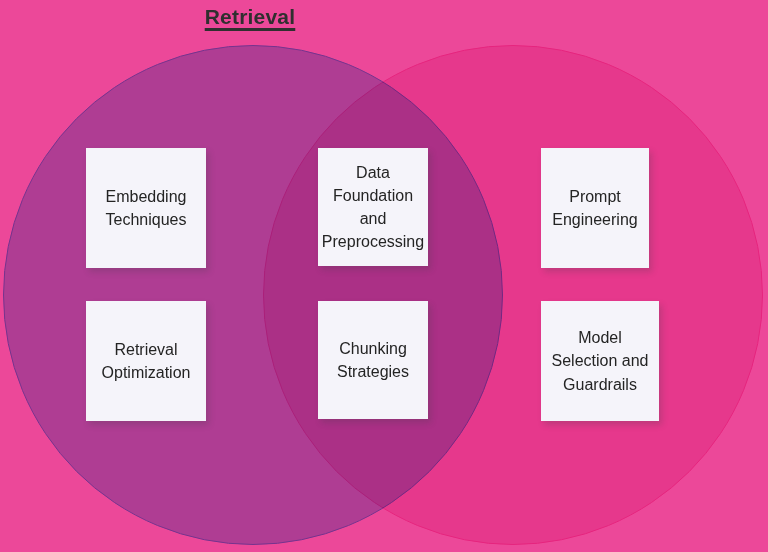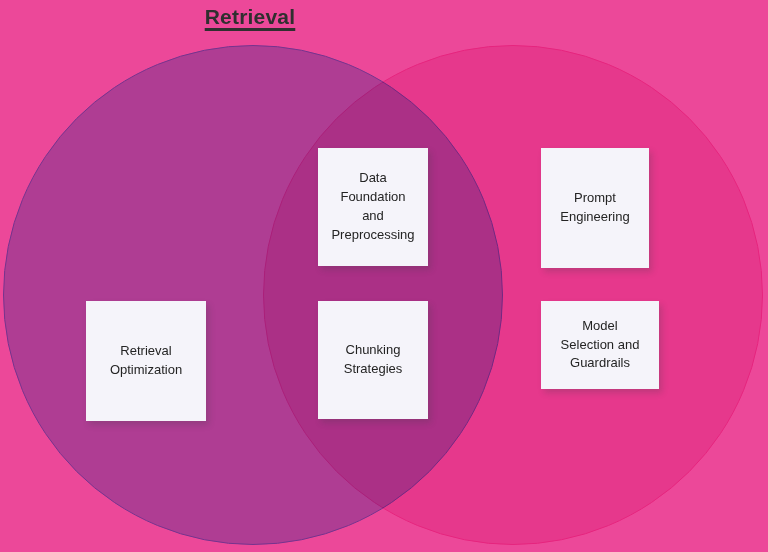--- a/index.html
+++ b/index.html
@@ -62,52 +62,56 @@
     letter-spacing: 0.2px;
   }
   .title-left  { left: 250px; }
   .title-right { left: 514px; }
 
   
   .card {
     position: absolute;
     background: #f5f4fa;
     color: #242424;
-    font-size: 13px;
+    font-size: 16px;
     line-height: 1.45;
     text-align: center;
     display: flex;
     align-items: center;
     justify-content: center;
     padding: 6px 8px;
     box-sizing: border-box;
     box-shadow: 3px 4px 6px rgba(60, 60, 70, 0.22);
   }
   .card-inner { white-space: pre-line; }
 
   .card-embedding   { left: 86px;  top: 148px; width: 120px; height: 120px; }
   .card-retrieval   { left: 86px;  top: 301px; width: 120px; height: 120px; }
   .card-data        { left: 318px; top: 148px; width: 110px; height: 118px; }
   .card-chunking    { left: 318px; top: 301px; width: 110px; height: 118px; }
   .card-prompt      { left: 541px; top: 148px; width: 108px; height: 120px; }
-  .card-model       { left: 541px; top: 301px; width: 118px; height: 88px; }
+  .card-model       { left: 541px; top: 301px; width: 118px; height: 120px; }
 </style>
 </head>
 <body>
 
 <div id="stage">
 
   <div class="venn-layer">
     <div class="circle circle-left"></div>
     <div class="circle circle-right"></div>
   </div>
 
   <div class="venn-title title-left">Retrieval</div>
 
 
+  <div class="card card-embedding">
+    <span class="card-inner">Embedding
+Techniques</span>
+  </div>
 
   <div class="card card-retrieval">
     <span class="card-inner">Retrieval
 Optimization</span>
   </div>
 
   <div class="card card-data">
     <span class="card-inner">Data
 Foundation
 and

